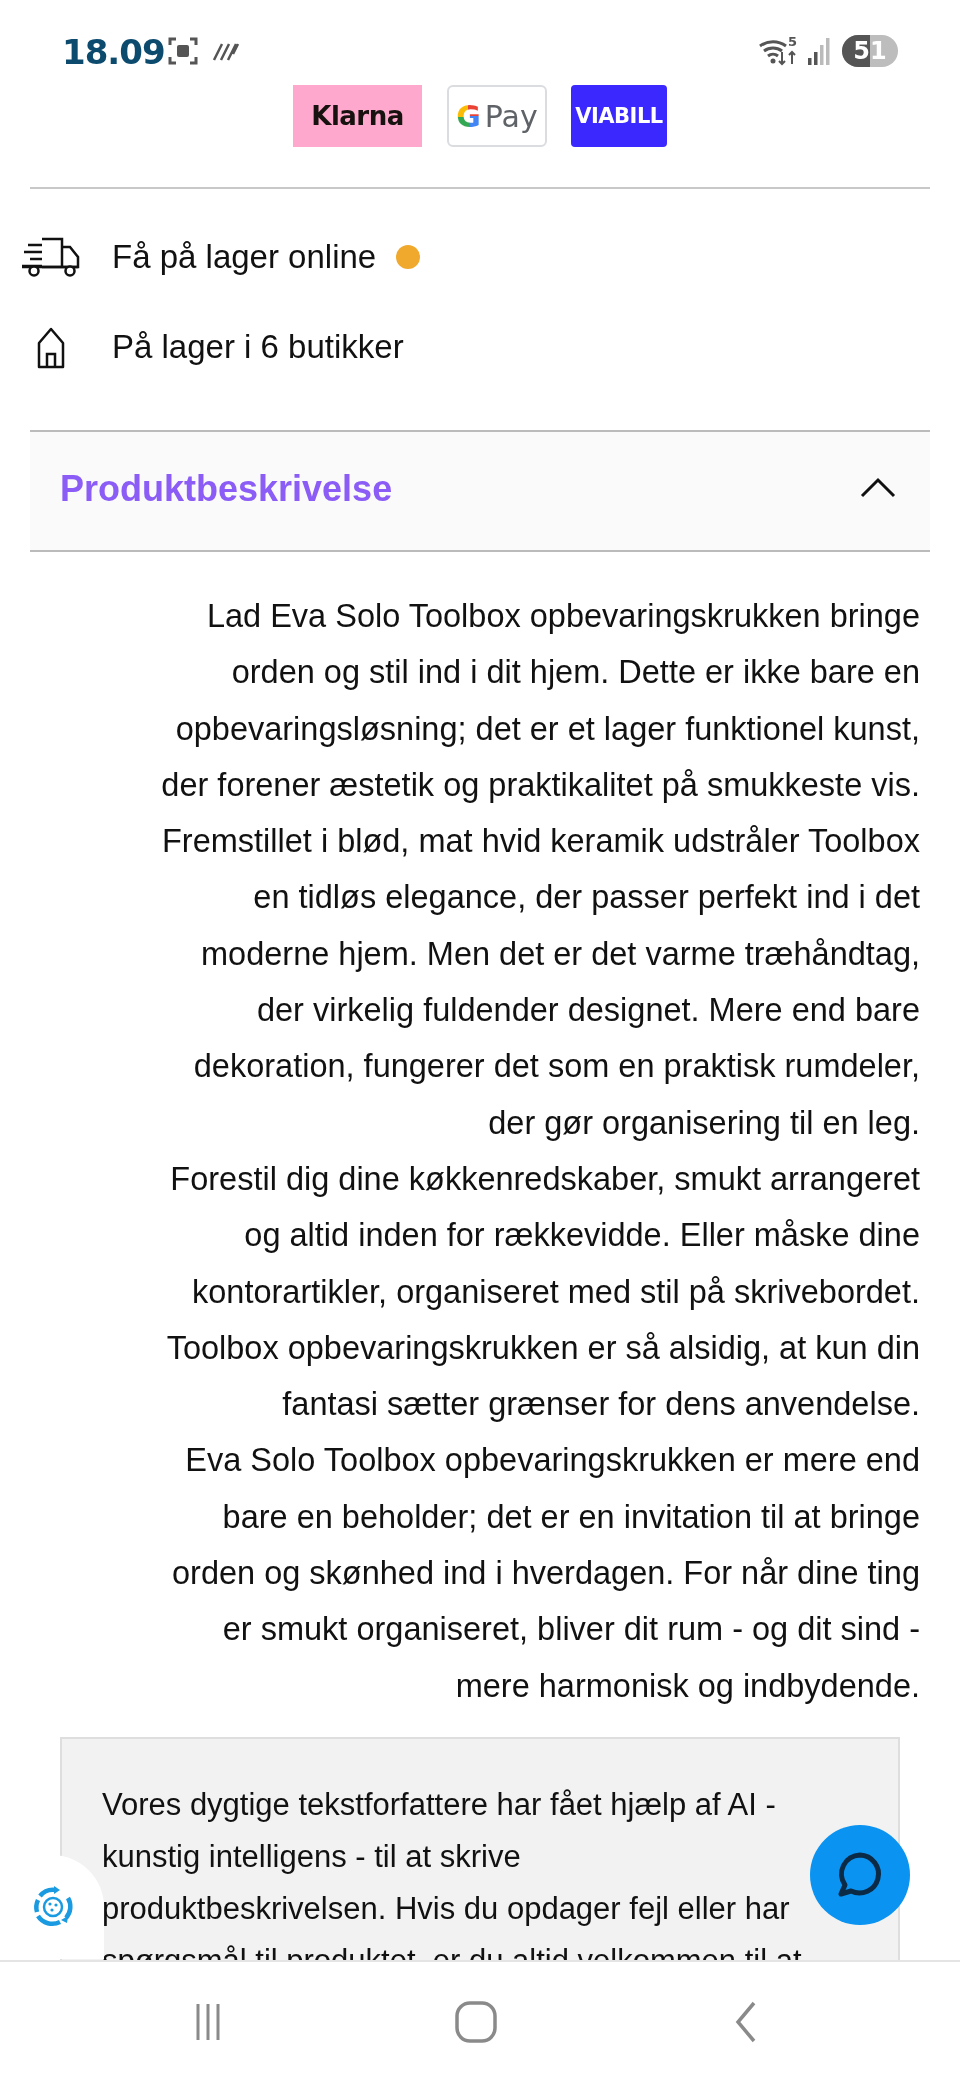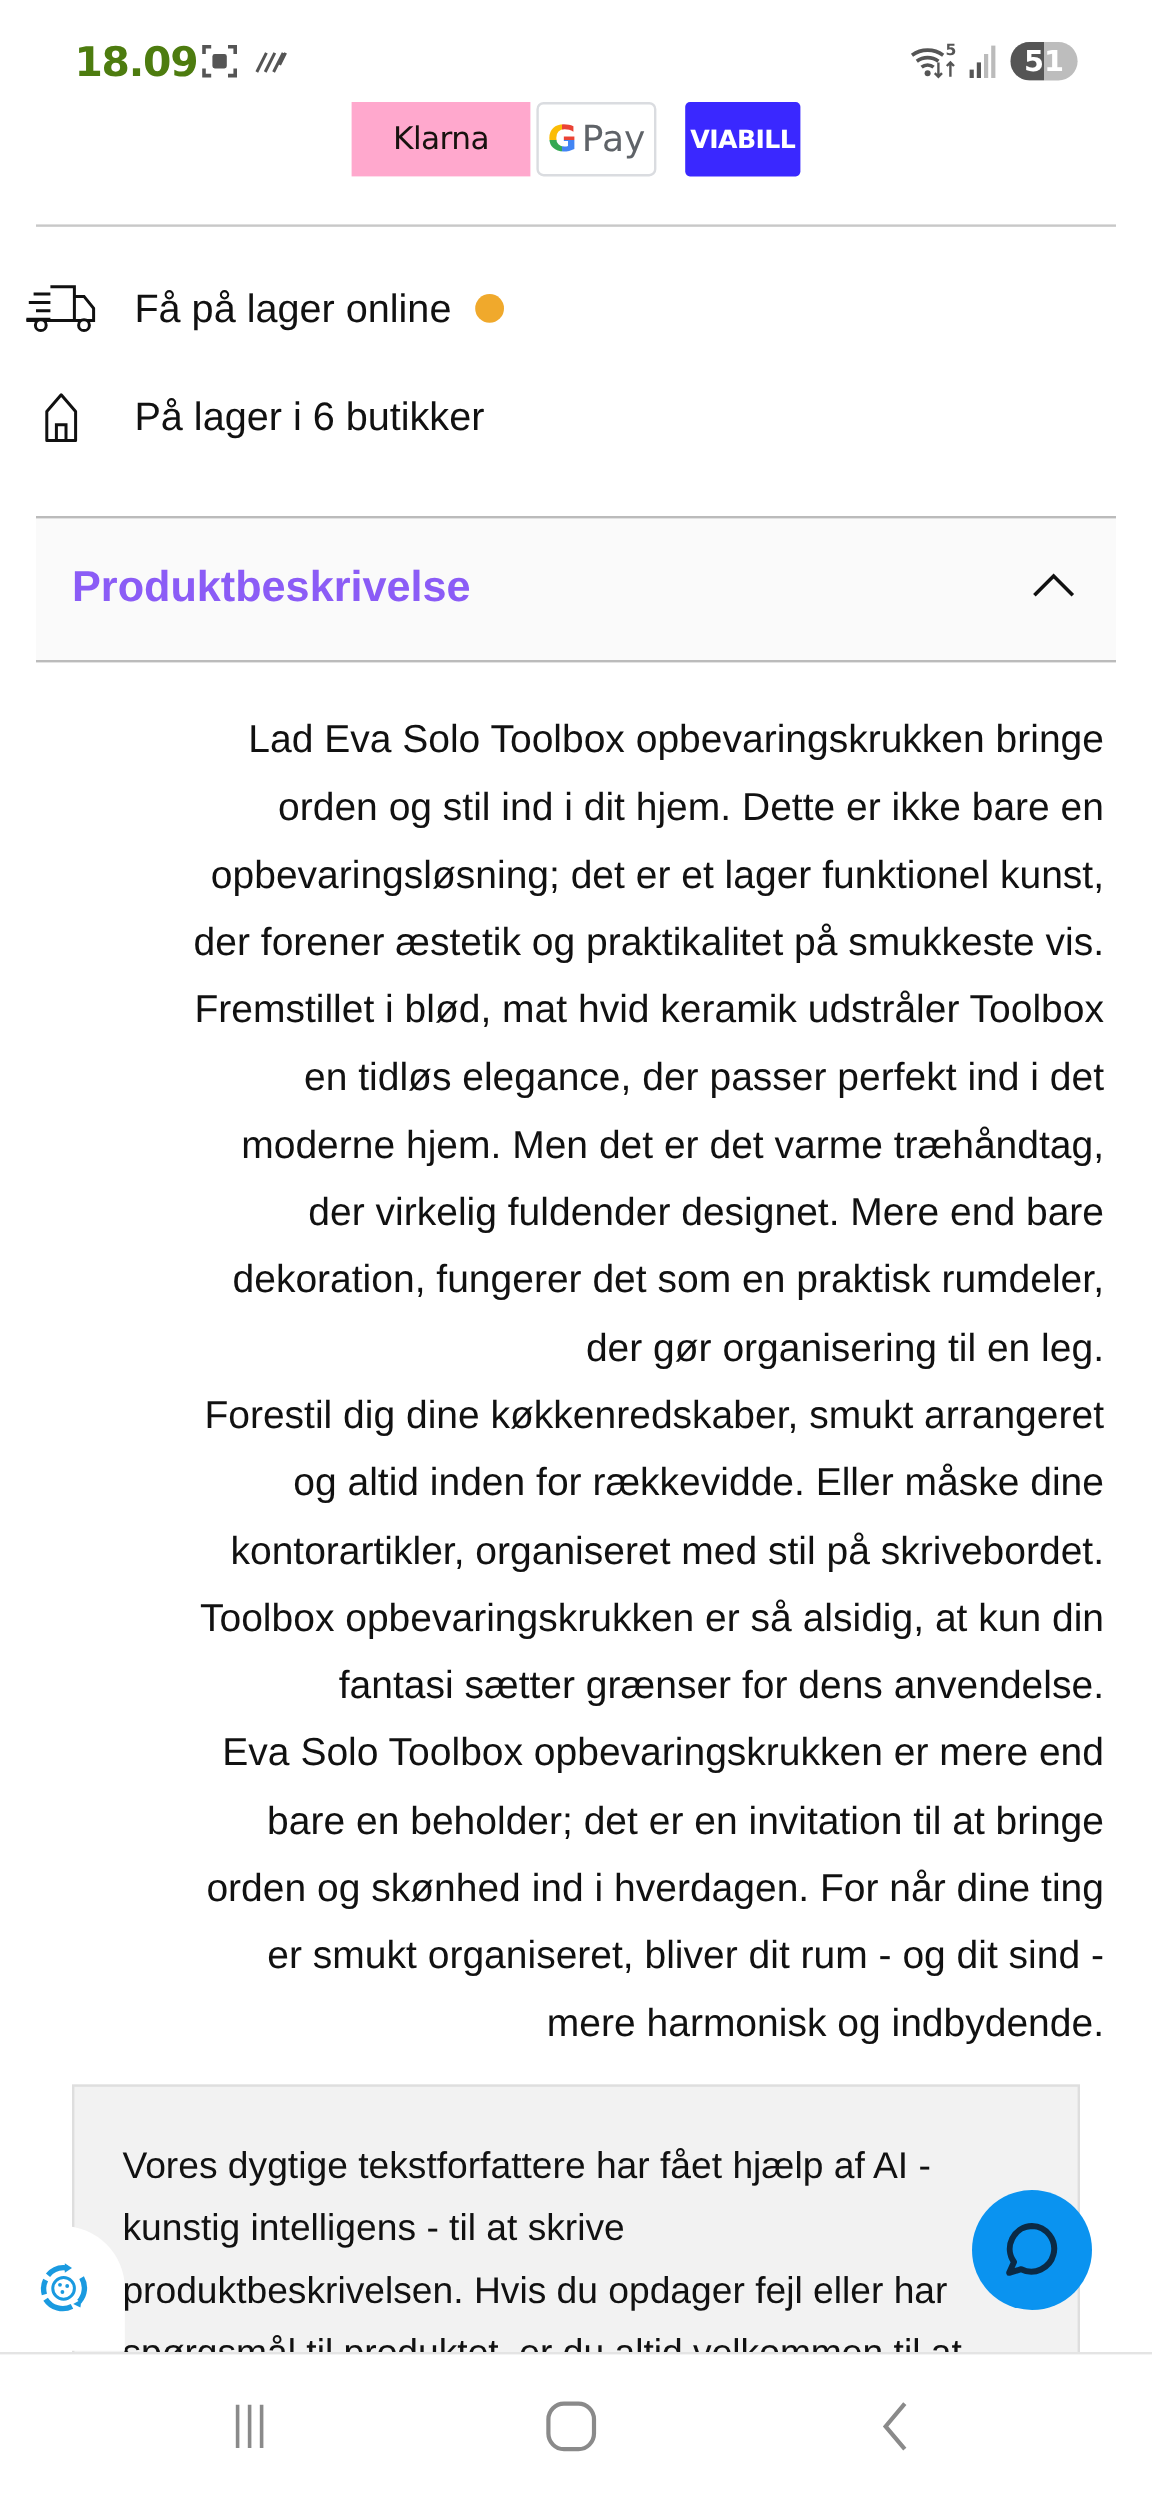--- a/index.html
+++ b/index.html
@@ -1,33 +1,33 @@
 <!DOCTYPE html>
 <html><head>
 <meta charset="utf-8">
 <style>
   * { box-sizing: border-box; margin: 0; padding: 0; }
   html, body { width: 960px; height: 2080px; overflow: hidden; background: #ffffff; }
   body { position: relative; font-family: "Liberation Sans", sans-serif; color: #111; }
 
   
   .status-bar { position: absolute; top: 0; left: 0; width: 960px; height: 80px; }
-  .sb-time { position: absolute; left: 62px; top: 32px; font-size: 34px; font-weight: bold; color: #4d7c0f; font-family: "DejaVu Sans", sans-serif; letter-spacing: -1px; }
+  .sb-time { position: absolute; left: 62px; top: 32px; font-size: 34px; font-weight: bold; color: #0c4a6e; font-family: "DejaVu Sans", sans-serif; letter-spacing: -1px; }
   .sb-screenshot { position: absolute; left: 168px; top: 36px; width: 30px; height: 30px; }
   .sb-hatch { position: absolute; left: 212px; top: 40px; width: 28px; height: 22px; }
   .sb-wifi { position: absolute; left: 758px; top: 34px; width: 44px; height: 32px; }
   .sb-signal { position: absolute; left: 806px; top: 36px; width: 26px; height: 30px; }
   .sb-battery { position: absolute; left: 842px; top: 35px; width: 56px; height: 32px; border-radius: 16px; overflow: hidden; background: #bdbdbd; }
   .sb-battery .fill { position: absolute; left: 0; top: 0; bottom: 0; width: 28px; background: #555; }
   .sb-battery .num { position: absolute; left: 0; right: 0; top: 2px; text-align: center; font-size: 24px; font-weight: bold; color: #fff; font-family: "DejaVu Sans", sans-serif; }
 
   
   .payments { position: absolute; top: 85px; left: 0; width: 960px; height: 64px; }
   .pay { position: absolute; top: 0; height: 62px; display: flex; align-items: center; justify-content: center; }
-  .pay-klarna { left: 293px; width: 149px; background: #ffa8cd; font-weight: normal; font-size: 26px; color: #17120f; font-family: "DejaVu Sans", sans-serif; letter-spacing: -0.5px; }
+  .pay-klarna { left: 293px; width: 129px; background: #ffa8cd; font-weight: bold; font-size: 26px; color: #17120f; font-family: "DejaVu Sans", sans-serif; letter-spacing: -0.5px; }
   .pay-gpay { left: 447px; width: 100px; background: #fff; border: 2px solid #dadce0; border-radius: 6px; font-size: 30px; color: #5f6368; font-family: "DejaVu Sans", sans-serif; }
   .pay-gpay .g { font-weight: bold; margin-right: 4px; background: conic-gradient(#ea4335 0 25%, #4285f4 25% 50%, #34a853 50% 75%, #fbbc05 75% 100%); -webkit-background-clip: text; background-clip: text; color: transparent; }
   .pay-viabill { left: 571px; width: 96px; background: #3a28ff; border-radius: 4px; color: #fff; font-weight: bold; font-size: 21px; font-family: "DejaVu Sans", sans-serif; letter-spacing: -0.5px; }
 
   .divider { position: absolute; left: 30px; width: 900px; height: 2px; background: #c8c8c8; }
 
   
   .stock-row { position: absolute; left: 20px; height: 60px; display: flex; align-items: center; }
   .stock-row .icon { width: 62px; height: 44px; display: flex; align-items: center; justify-content: center; }
   .stock-row .label { margin-left: 30px; font-size: 33px; color: #111; font-family: "Liberation Sans", sans-serif; }

